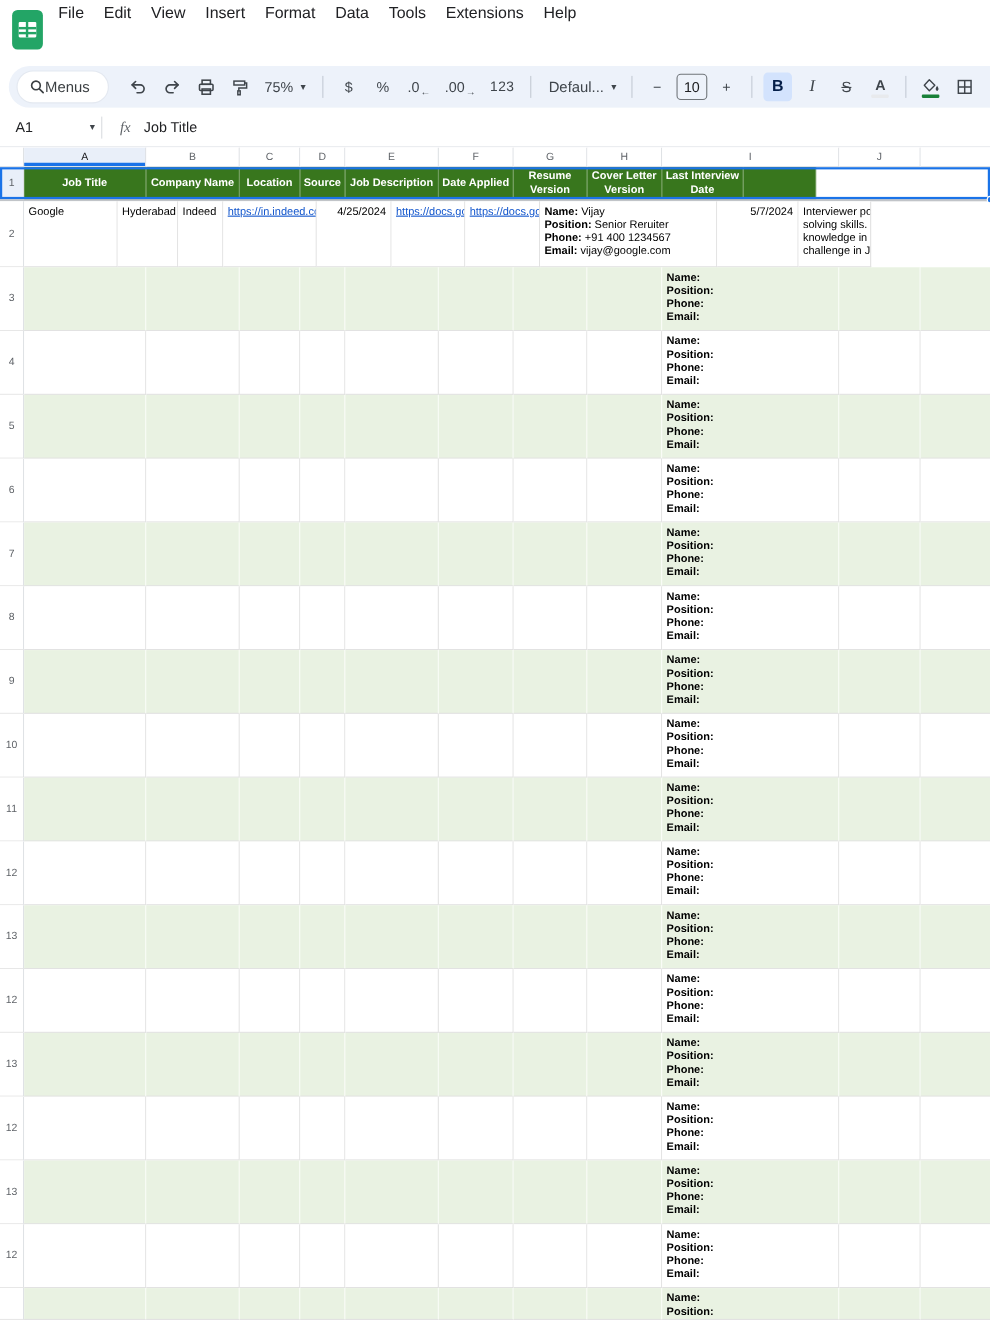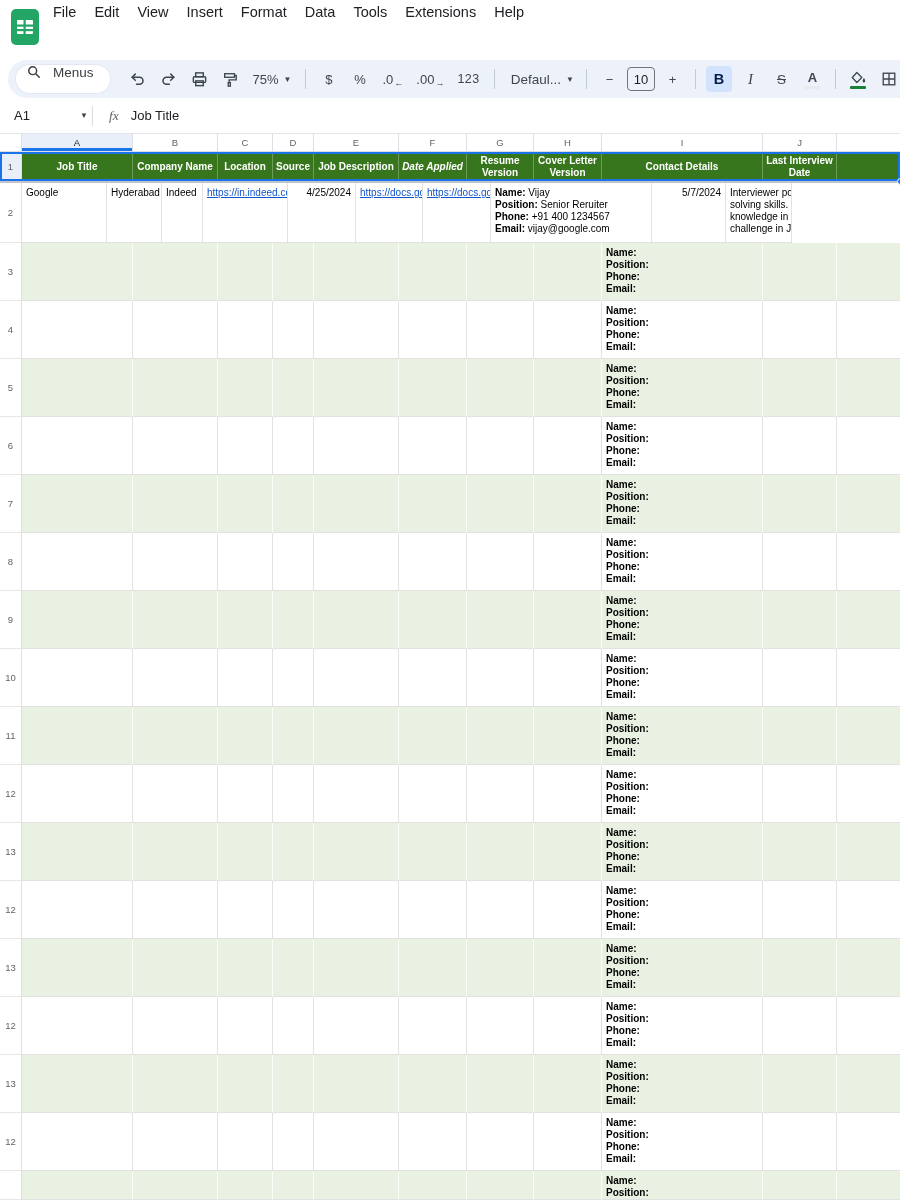--- a/index.html
+++ b/index.html
@@ -14,22 +14,22 @@
   #titlerow{display:flex;align-items:center;height:28px;margin-top:3px;}
   #doc-title{font-size:17.5px;color:#1f1f1f;letter-spacing:.1px;}
   .title-ic{margin-left:14px;color:#444;display:flex;align-items:center;}
   .star{font-size:17px;line-height:1;margin-left:16px;color:#3c4043;}
   #menubar{display:flex;align-items:center;height:24px;margin-left:-8px;}
   .menu-item{font-size:14.5px;color:#202124;padding:1px 9px;border-radius:8px;cursor:default;}
 
   
   #toolbar{position:absolute;top:60px;left:8px;right:-26px;height:38px;background:#edf2fa;
     border-radius:19px;display:flex;align-items:center;padding:0 8px;}
-  .menus-pill{background:#fff;height:28px;border-radius:16px;display:flex;align-items:flex-start;
-    gap:12px;padding:0 16px 0 11px;font-size:13.5px;color:#3c4043;margin-right:12px;box-shadow:0 0 0 1px #e3e8f0;}
+  .menus-pill{background:#fff;height:28px;border-radius:16px;display:flex;align-items:center;
+    gap:0;padding:0 16px 0 11px;font-size:13.5px;color:#3c4043;margin-right:12px;box-shadow:0 0 0 1px #e3e8f0;}
   .tbtn{height:26px;min-width:25px;border-radius:4px;display:flex;align-items:center;justify-content:center;
     color:#3f454b;font-size:13px;padding:0 4px;margin:0 3px;position:relative;}
   .tdiv{width:1px;height:20px;background:#c4cad4;margin:0 7px;flex:0 0 auto;}
   .caret{font-size:8px;color:#3f454b;margin-left:5px;}
   .sub-arrow{font-size:9px;position:relative;top:4px;left:1px;}
   .num123{font-size:12.5px;letter-spacing:.5px;}
   .fontname{font-size:13.5px;color:#3f454b;padding:0 2px 0 6px;}
   .fs-box{width:28px;height:24px;border:1px solid #70757a;border-radius:4px;font-size:13px;
     display:flex;align-items:center;justify-content:center;color:#202124;margin:0 2px;}
   .b-active{background:#d3e3fd;font-weight:bold;font-size:14.5px;color:#041e49;width:26px;}
@@ -225,31 +225,28 @@
           </div>
           <div class="cell hdr-cell" style="width: 55px;">
             <span>Location</span>
           </div>
           <div class="cell hdr-cell" style="width: 41px;">
             <span>Source</span>
           </div>
           <div class="cell hdr-cell" style="width: 85px;">
             <span>Job Description</span>
           </div>
-          <div class="cell hdr-cell" style="width: 68px; font-style: italic;">
+          <div class="cell hdr-cell" style="width: 68px;">
             <span>Date Applied</span>
           </div>
           <div class="cell hdr-cell" style="width: 67px;">
             <span>Resume Version</span>
           </div>
           <div class="cell hdr-cell" style="width: 68px;">
             <span>Cover Letter Version</span>
-          </div>
-          <div class="cell hdr-cell" style="width: 161px;">
-            <span>Contact Details</span>
           </div>
           <div class="cell hdr-cell" style="width: 74px;">
             <span>Last Interview Date</span>
           </div>
           <div class="cell hdr-cell" style="width: 66px;">
             <span></span>
           </div>
         </div>
         <div class="row" style="height: 60px;">
           <div class="gut">2</div>

